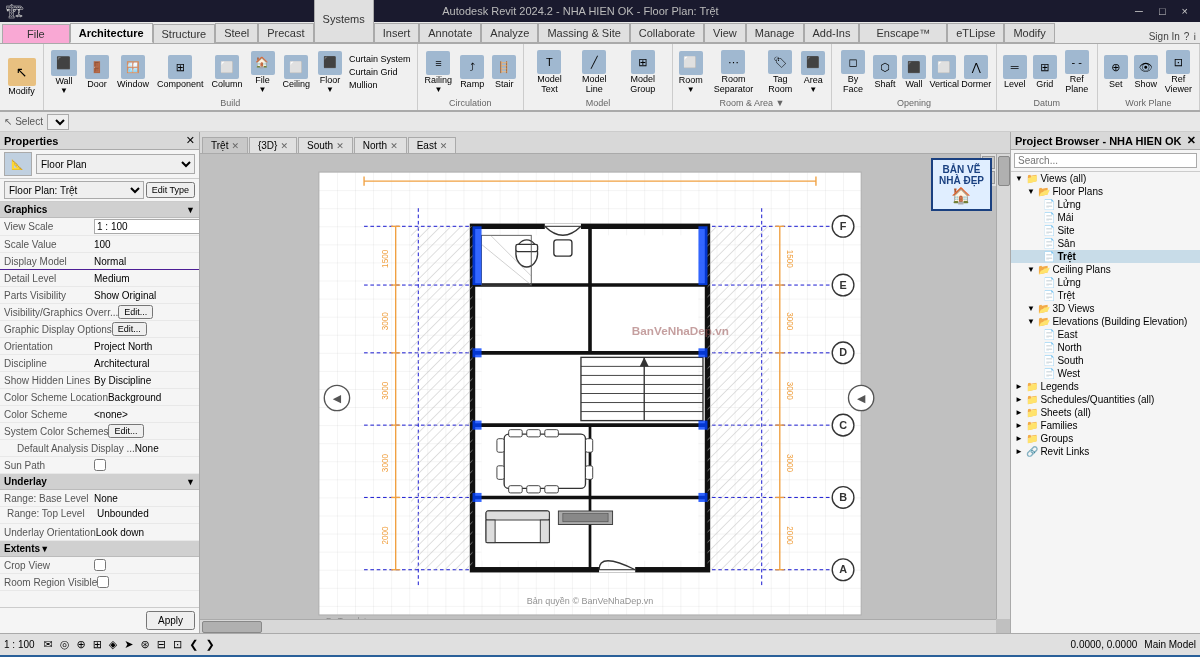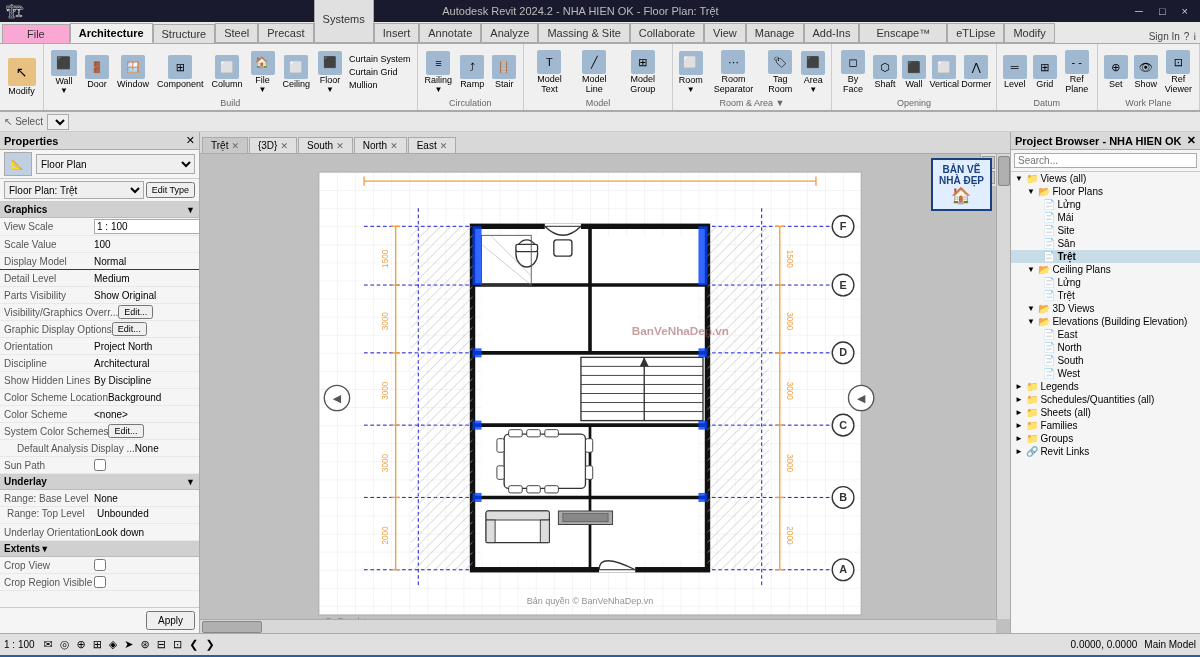--- a/index.html
+++ b/index.html
@@ -346,21 +346,21 @@
 
       <div style="background:#d0d0d0;padding:2px 4px;font-weight:bold;font-size:10px;border-bottom:1px solid #bbb;display:flex;align-items:center;justify-content:flex-start;cursor:pointer;">
         <span>Extents</span>
           <span style="font-size:9px;">▼</span>
       </div>
       <div style="display:flex;align-items:center;padding:1px 4px;border-bottom:1px solid #e8e8e8;min-height:17px;">
         <span style="color:#555;min-width:90px;font-size:10px;">Crop View</span>
         <input type="checkbox" style="width: 12px; height: 12px;">
       </div>
       <div style="display:flex;align-items:center;padding:1px 4px;border-bottom:1px solid #e8e8e8;min-height:17px;">
-        <span style="color:#555;min-width:90px;font-size:10px;">Crop Region Visible</span>
+        <span style="color:#555;min-width:90px;font-size:10px;">Room Region Visible</span>
         <input type="checkbox" style="width: 12px; height: 12px;">
       </div>
 
     </div>
 
     <div style="padding:3px 4px;border-top:1px solid #ccc;text-align:right;">
       <button style="font-size:10px;padding:2px 10px;cursor:pointer;">Apply</button>
     </div>
   </div>
 

